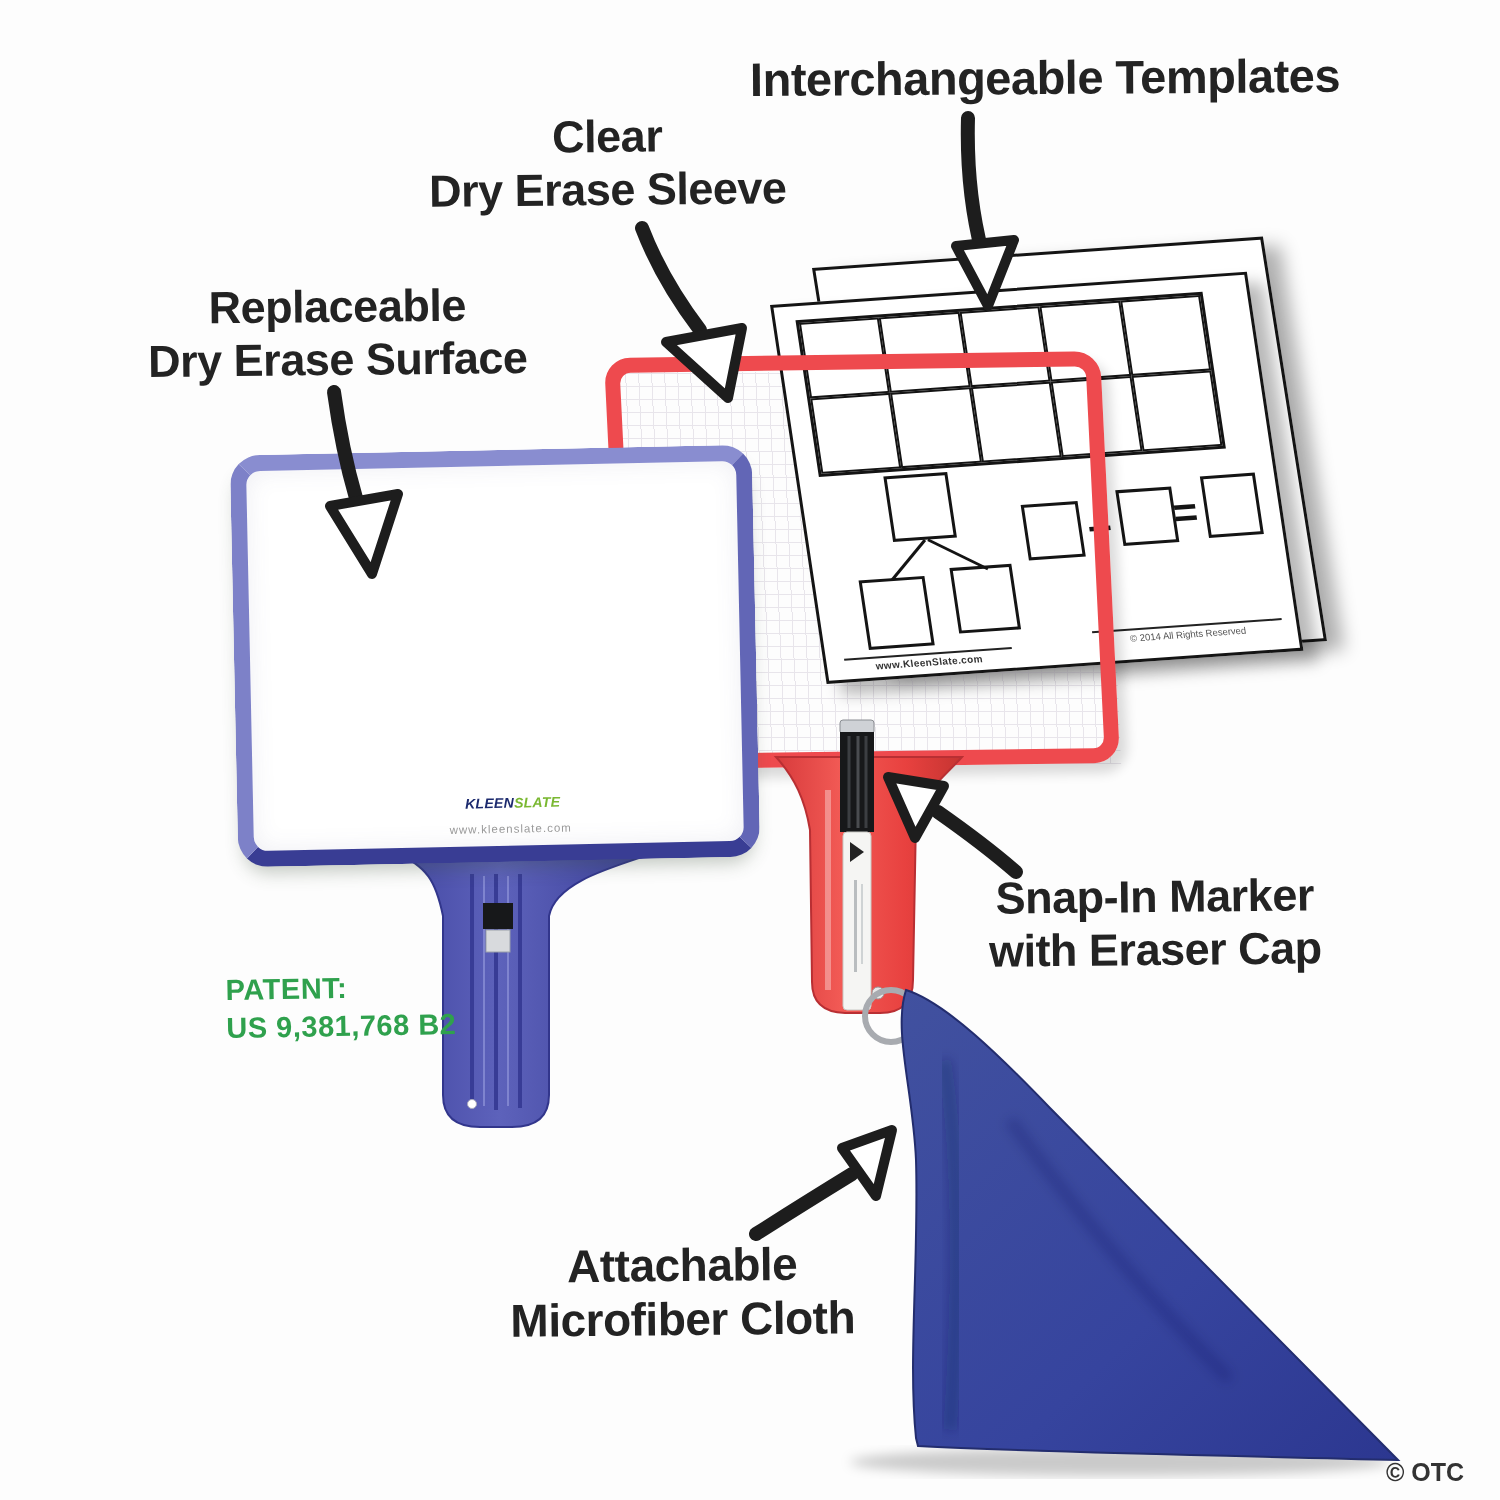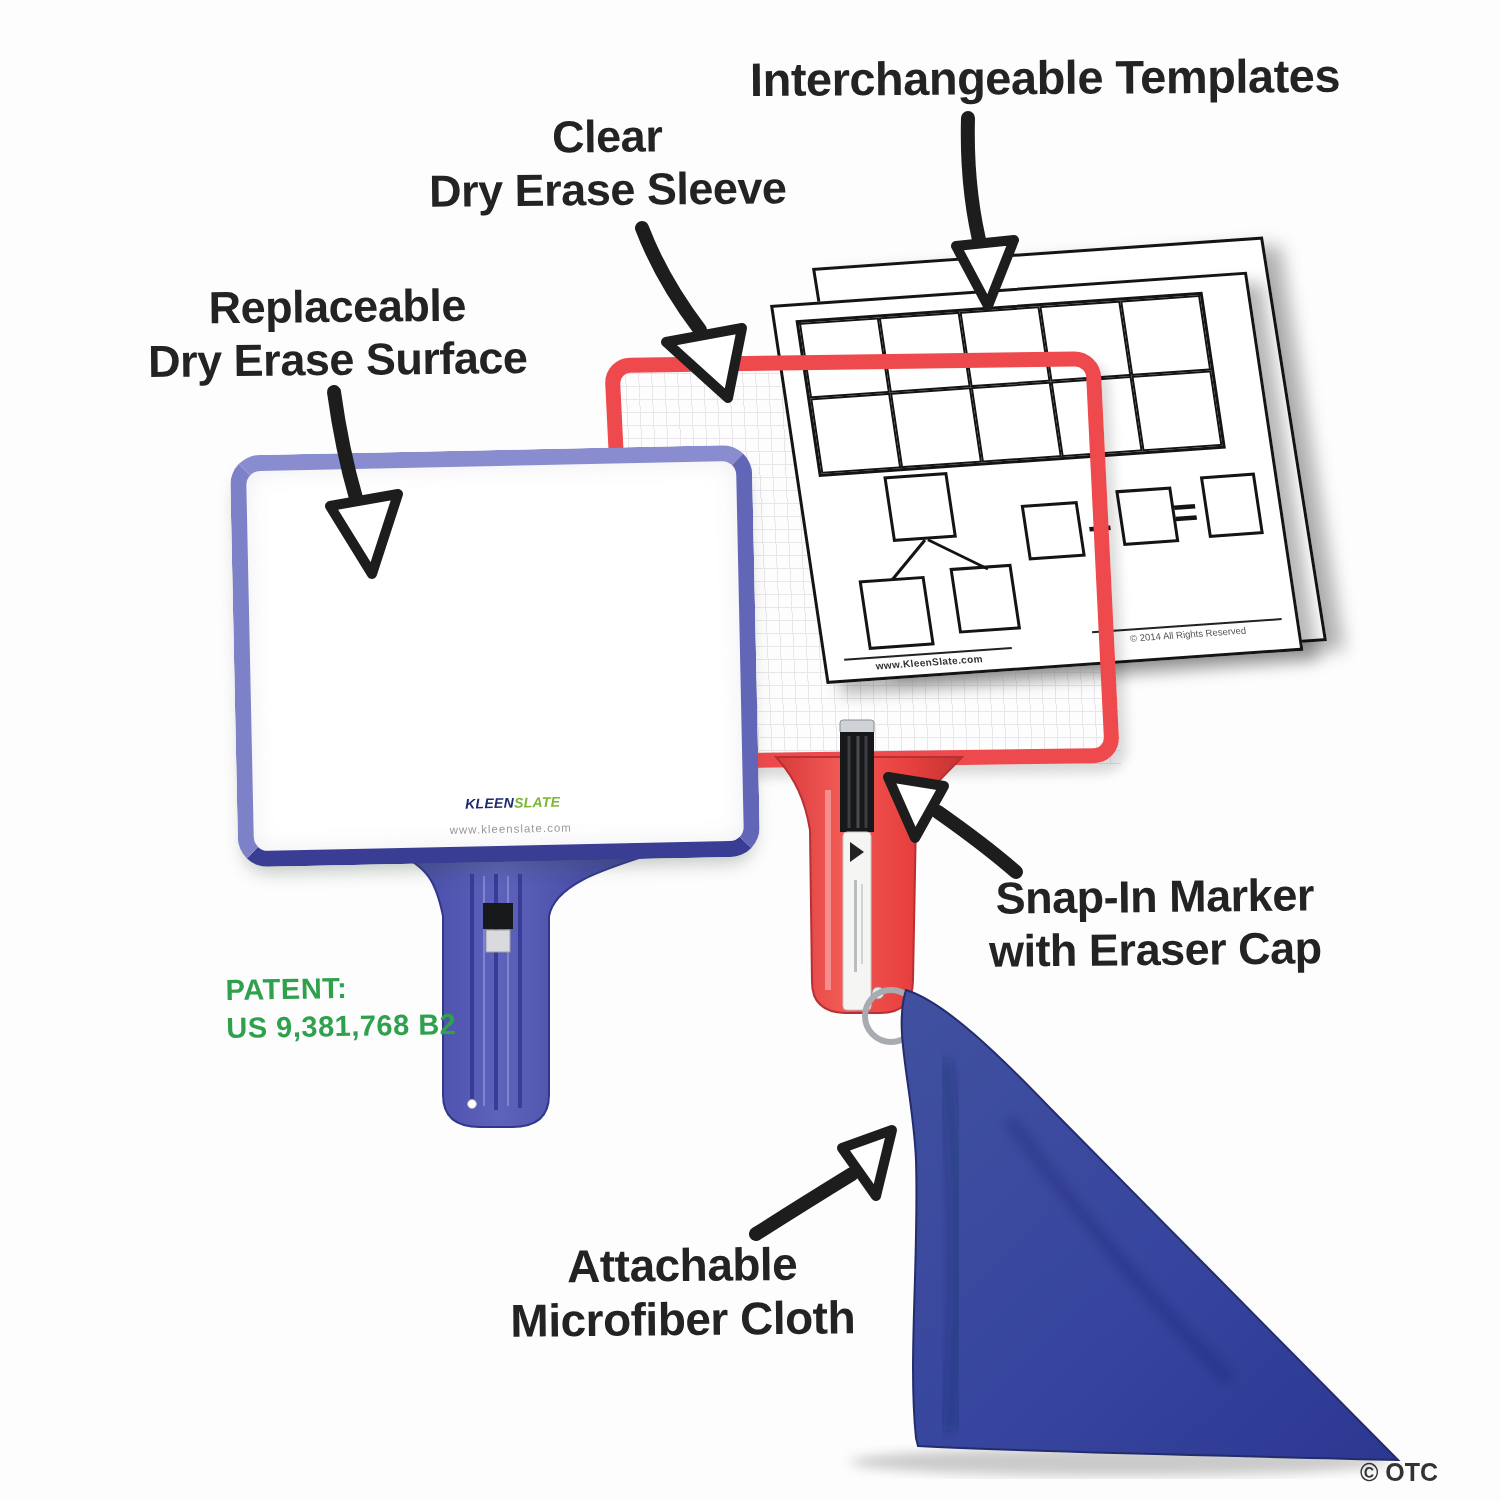--- a/index.html
+++ b/index.html
@@ -77,21 +77,21 @@
   .label{position:absolute;z-index:70;text-align:center;font-weight:800;color:#232323;
     letter-spacing:-0.5px;line-height:1.18;}
   #label-templates{left:700px;top:50px;width:690px;font-size:47px;transform:rotate(-0.4deg);}
   #label-sleeve{left:400px;top:110px;width:415px;font-size:45px;transform:rotate(-0.6deg);}
   #label-surface{left:100px;top:280px;width:475px;font-size:45px;transform:rotate(-0.6deg);}
   #label-marker{left:930px;top:870px;width:450px;font-size:45px;transform:rotate(-0.6deg);}
   #label-cloth{left:450px;top:1238px;width:465px;font-size:46px;transform:rotate(-0.6deg);}
   #label-patent{position:absolute;left:226px;top:970px;z-index:70;font-size:29px;line-height:1.3;
     font-weight:800;color:var(--patent-green);letter-spacing:.5px;transform:rotate(-1deg);}
   #credit-otc{position:absolute;left:1360px;top:1458px;width:130px;z-index:70;
-    text-align:left;font-size:25px;font-weight:700;color:#333;}
+    text-align:center;font-size:25px;font-weight:700;color:#333;}
 </style>
 </head>
 <body>
 
 <div id="stage">
 
   <div class="sheet" id="back-sheet"></div>
 
   <div id="graph-paper"></div>
 

